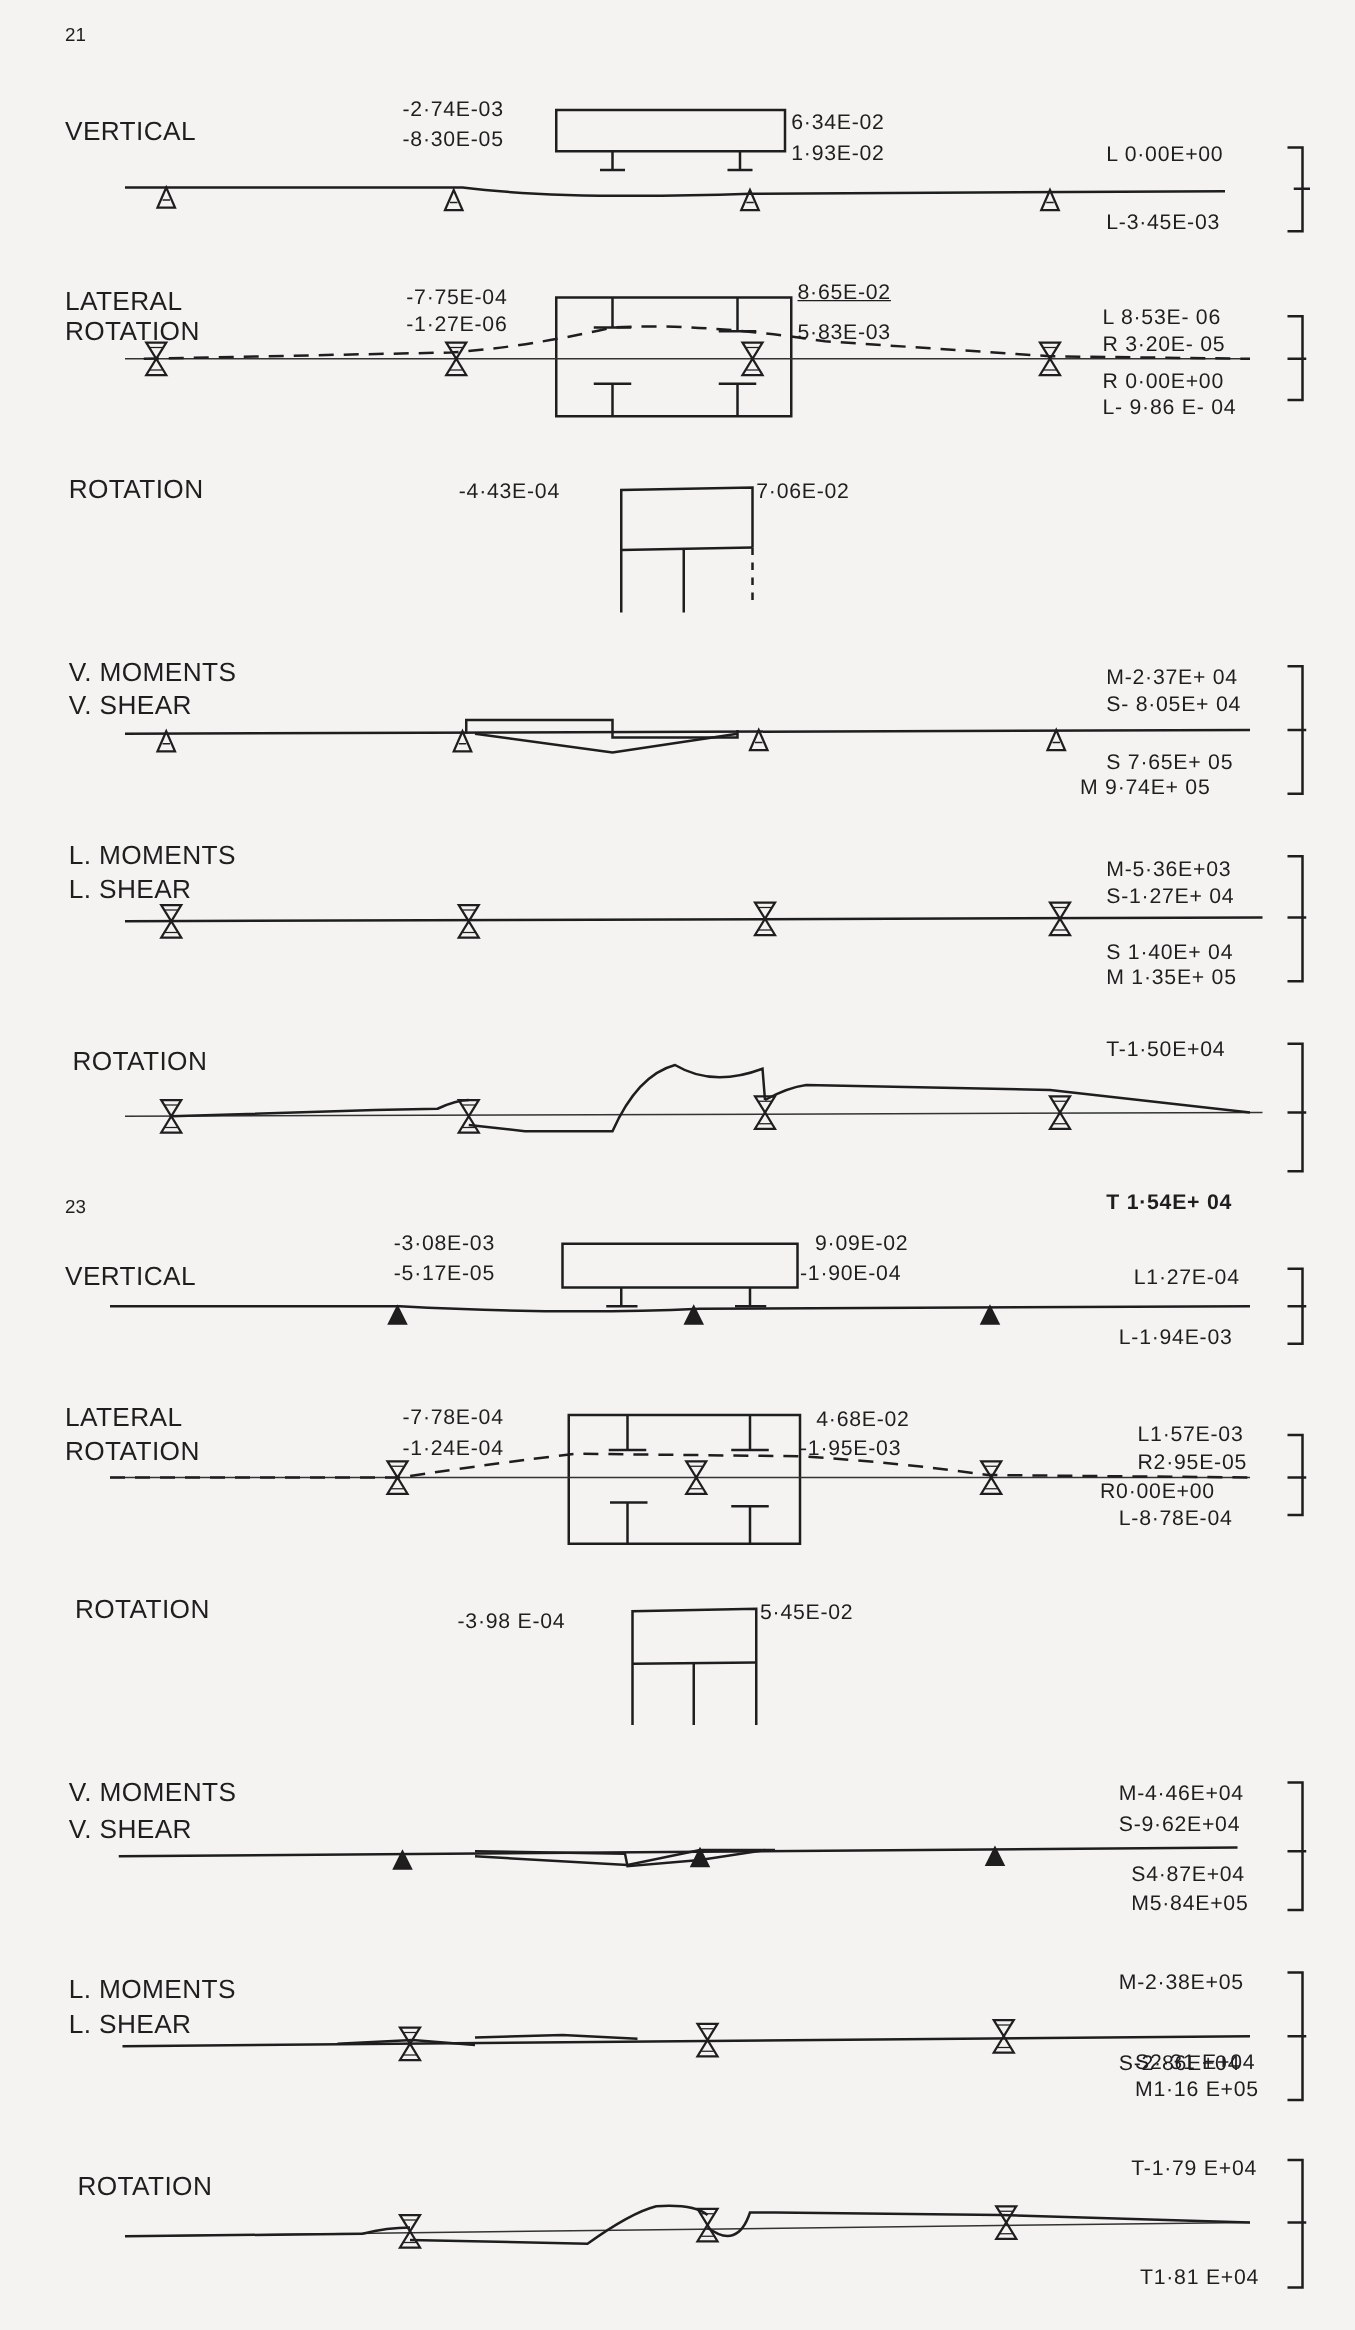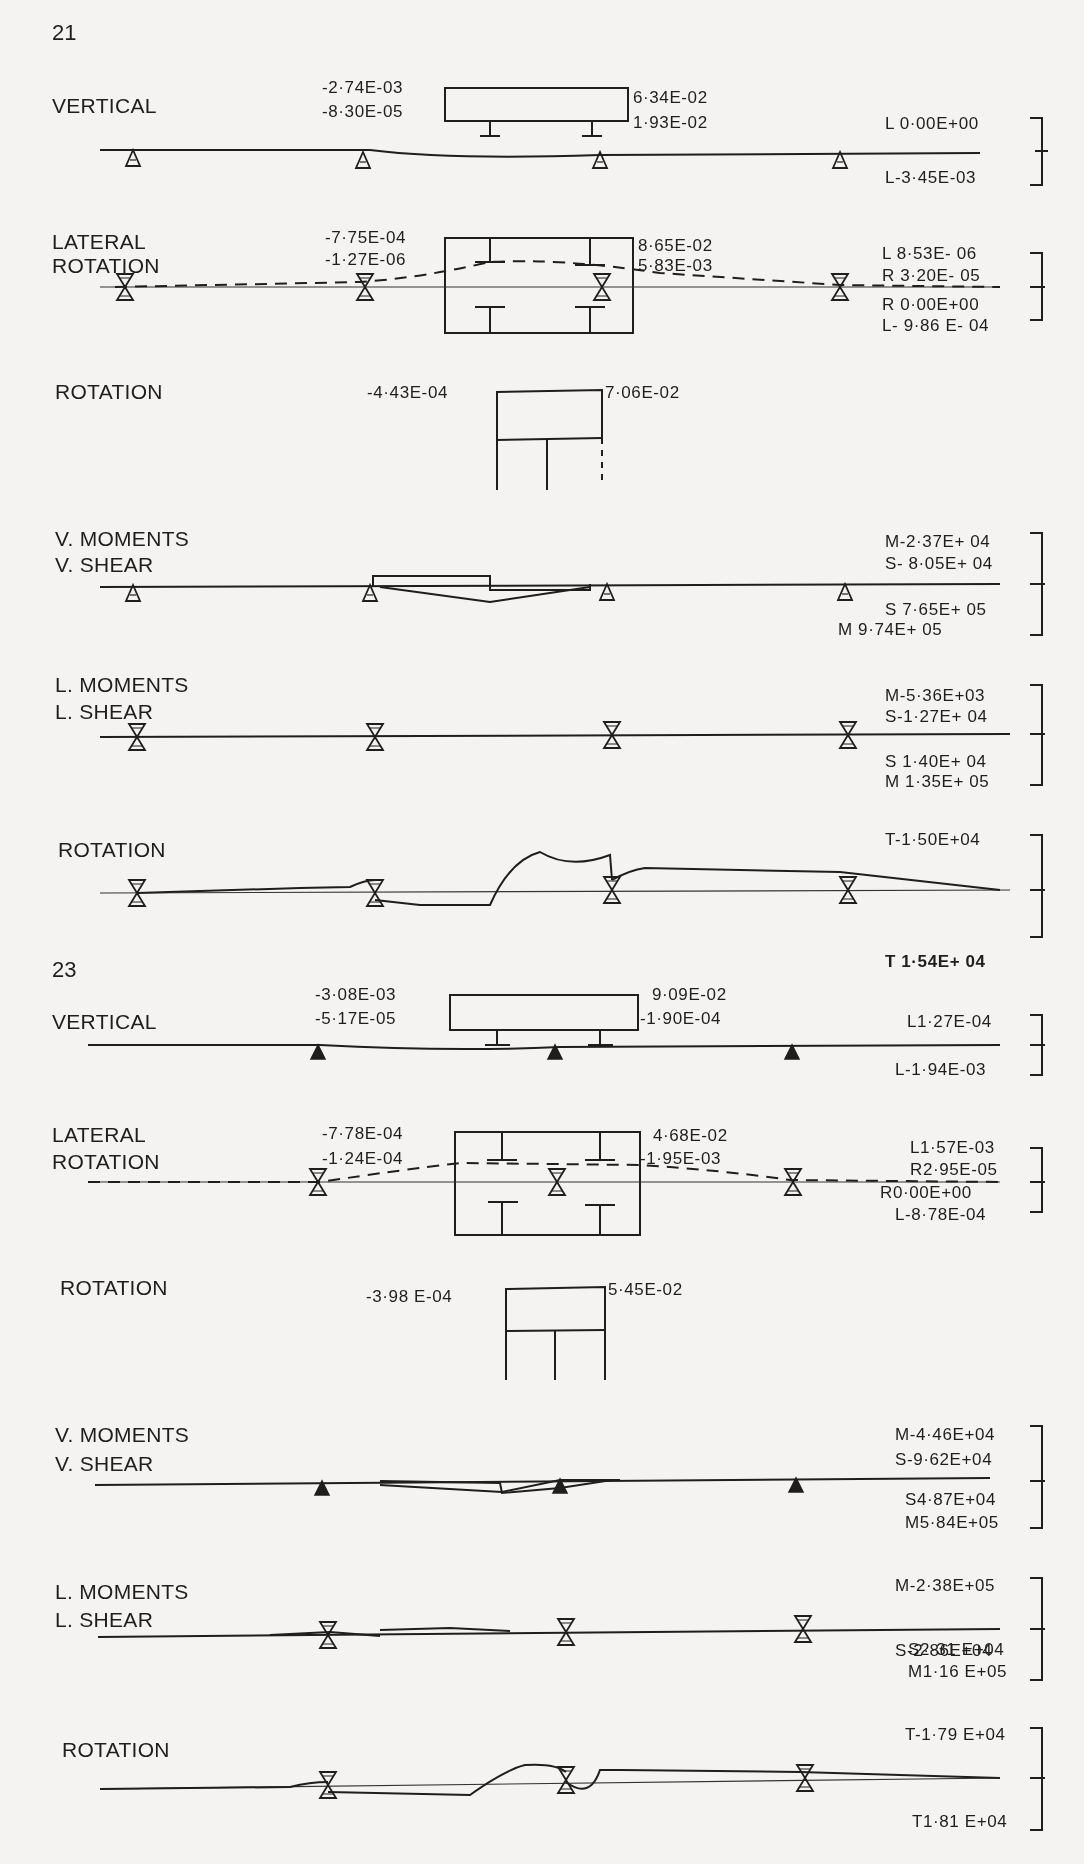--- a/index.html
+++ b/index.html
@@ -1,21 +1,21 @@
 <!DOCTYPE html>
 <html><head>
 <meta charset="utf-8">
 <style>
   html,body{margin:0;padding:0;}
   body{width:1084px;height:1864px;background:#f4f3f1;position:relative;overflow:hidden;
        font-family:"Liberation Sans",sans-serif;color:#222;}
   .abs{position:absolute;white-space:nowrap;}
   .lbl{font-size:21px;letter-spacing:0.3px;color:#1e1e1e;}
   .val{font-size:17px;letter-spacing:0.6px;color:#1e1e1e;}
-  .pno{font-size:22px;color:#1e1e1e;}
+  .pno{font-size:15px;color:#1e1e1e;}
   svg.draw{position:absolute;left:0;top:0;}
   .ln{stroke:#1e1e1e;stroke-width:2;fill:none;}
   .thin{stroke:#333;stroke-width:1.2;fill:none;}
   .dash{stroke:#1e1e1e;stroke-width:2;fill:none;stroke-dasharray:12 8;}
 </style>
 </head>
 <body>
 
 <svg class="draw" width="1084" height="1864">
   <defs>
@@ -192,37 +192,37 @@
 <div class="abs val" style="left:322px;top:102px;">-8·30E-05</div>
 <div class="abs val" style="left:633px;top:88px;">6·34E-02</div>
 <div class="abs val" style="left:633px;top:113px;">1·93E-02</div>
 <div class="abs val" style="left:885px;top:114px;">L 0·00E+00</div>
 <div class="abs val" style="left:885px;top:168px;">L-3·45E-03</div>
 
 <div class="abs lbl" style="left:52px;top:230px;">LATERAL</div>
 <div class="abs lbl" style="left:52px;top:254px;">ROTATION</div>
 <div class="abs val" style="left:325px;top:228px;">-7·75E-04</div>
 <div class="abs val" style="left:325px;top:250px;">-1·27E-06</div>
-<div class="abs val" style="left:638px;top:236px;">8·65E-02</div>
+<div class="abs val" style="left:638px;top:224px;text-decoration:underline;">8·65E-02</div>
 <div class="abs val" style="left:638px;top:256px;">5·83E-03</div>
 <div class="abs val" style="left:882px;top:244px;">L  8·53E- 06</div>
 <div class="abs val" style="left:882px;top:266px;">R  3·20E- 05</div>
 <div class="abs val" style="left:882px;top:295px;">R  0·00E+00</div>
 <div class="abs val" style="left:882px;top:316px;">L- 9·86 E- 04</div>
 
 <div class="abs lbl" style="left:55px;top:380px;">ROTATION</div>
 <div class="abs val" style="left:367px;top:383px;">-4·43E-04</div>
 <div class="abs val" style="left:605px;top:383px;">7·06E-02</div>
 
 <div class="abs lbl" style="left:55px;top:527px;">V. MOMENTS</div>
 <div class="abs lbl" style="left:55px;top:553px;">V. SHEAR</div>
 <div class="abs val" style="left:885px;top:532px;">M-2·37E+ 04</div>
 <div class="abs val" style="left:885px;top:554px;">S- 8·05E+ 04</div>
 <div class="abs val" style="left:885px;top:600px;">S  7·65E+ 05</div>
-<div class="abs val" style="left:838px;top:620px;">M  9·74E+ 05</div>
+<div class="abs val" style="left:864px;top:620px;">M  9·74E+ 05</div>
 
 <div class="abs lbl" style="left:55px;top:673px;">L. MOMENTS</div>
 <div class="abs lbl" style="left:55px;top:700px;">L. SHEAR</div>
 <div class="abs val" style="left:885px;top:686px;">M-5·36E+03</div>
 <div class="abs val" style="left:885px;top:707px;">S-1·27E+ 04</div>
 <div class="abs val" style="left:885px;top:752px;">S  1·40E+ 04</div>
 <div class="abs val" style="left:885px;top:772px;">M  1·35E+ 05</div>
 
 <div class="abs lbl" style="left:58px;top:838px;">ROTATION</div>
 <div class="abs val" style="left:885px;top:830px;">T-1·50E+04</div>

